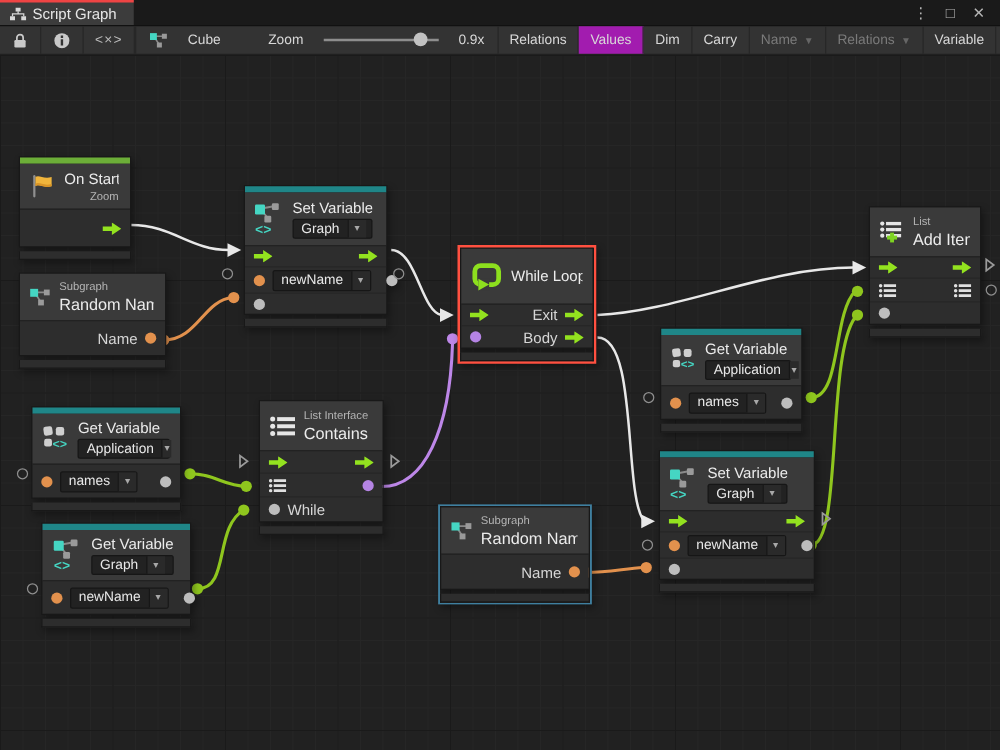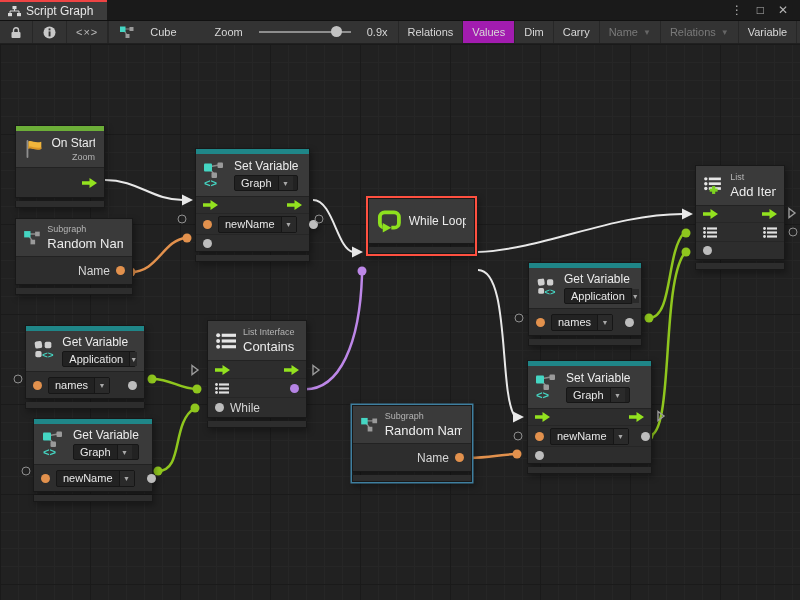--- a/index.html
+++ b/index.html
@@ -447,20 +447,40 @@
     <div class="node sel-red" style="left:368px; top:154px; width:107px;">
       <div class="nbody">
         <div class="nhead" style="padding:10px 8px;">
           <svg width="26" height="24" viewBox="0 0 26 24">
             <rect x="3" y="3" width="20" height="16" rx="5" fill="none" stroke="#8de01e" stroke-width="4"></rect>
             <rect x="6" y="14" width="9" height="10" fill="#3a3a3a"></rect>
             <path d="M6 14 L15 19 L6 24 Z" fill="#8de01e"></path>
           </svg>
           <div class="ntitle">While Loop</div>
         </div>
+        <div class="nrows">
+          <div class="nrow" style="height:17px;">
+            <svg class="ctl" width="15" height="10" viewBox="0 0 15 10">
+                <path d="M0 3.2 H7.5 V0 L15 5 L7.5 10 V6.8 H0 Z"></path>
+              </svg>
+            <span class="spacer"></span>
+            <span class="rowlabel">Exit</span>
+            <svg class="ctl" width="15" height="10" viewBox="0 0 15 10">
+                <path d="M0 3.2 H7.5 V0 L15 5 L7.5 10 V6.8 H0 Z"></path>
+              </svg>
+          </div>
+          <div class="nrow" style="height:18px;">
+            <span class="dot purple"></span>
+            <span class="spacer"></span>
+            <span class="rowlabel">Body</span>
+            <svg class="ctl" width="15" height="10" viewBox="0 0 15 10">
+                <path d="M0 3.2 H7.5 V0 L15 5 L7.5 10 V6.8 H0 Z"></path>
+              </svg>
+          </div>
+        </div>
       </div>
       <div class="nfoot"></div>
     </div>
 
     <div class="node" style="left:528px; top:218px; width:114px;">
       <div class="nbody">
         <div class="colorbar" style="background:#1f8688;"></div>
         <div class="nhead" style="padding:4px 8px;">
           <svg width="24" height="26" viewBox="0 0 24 26">
             <rect x="1" y="2" width="8" height="8" rx="2" fill="#cfcfcf" transform="rotate(-8 5 6)"></rect>

